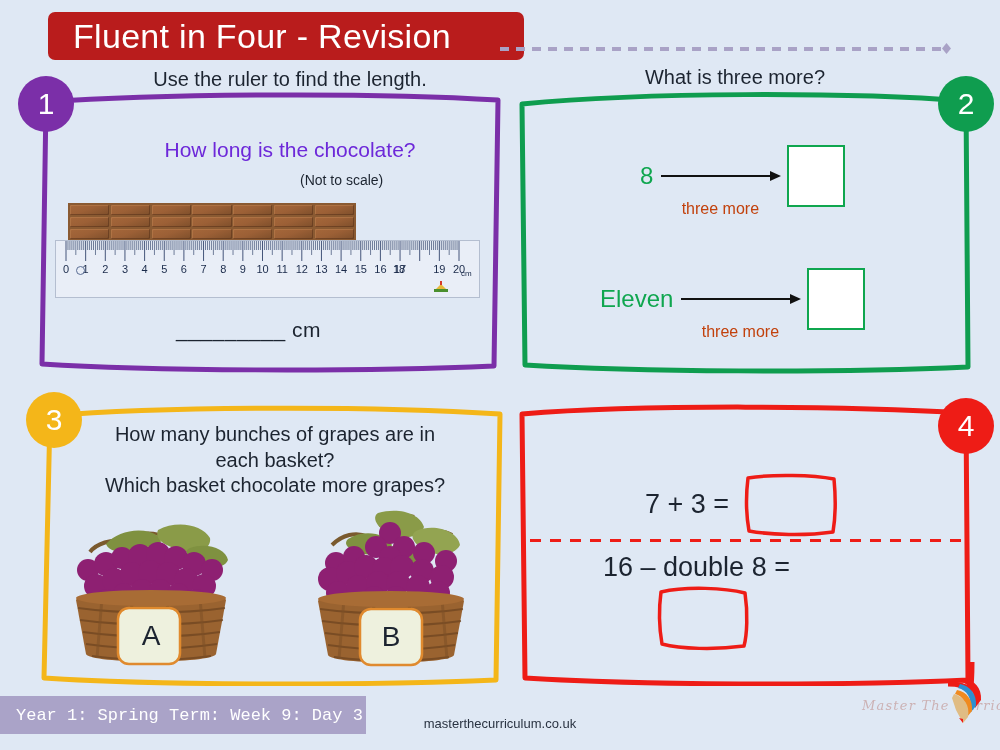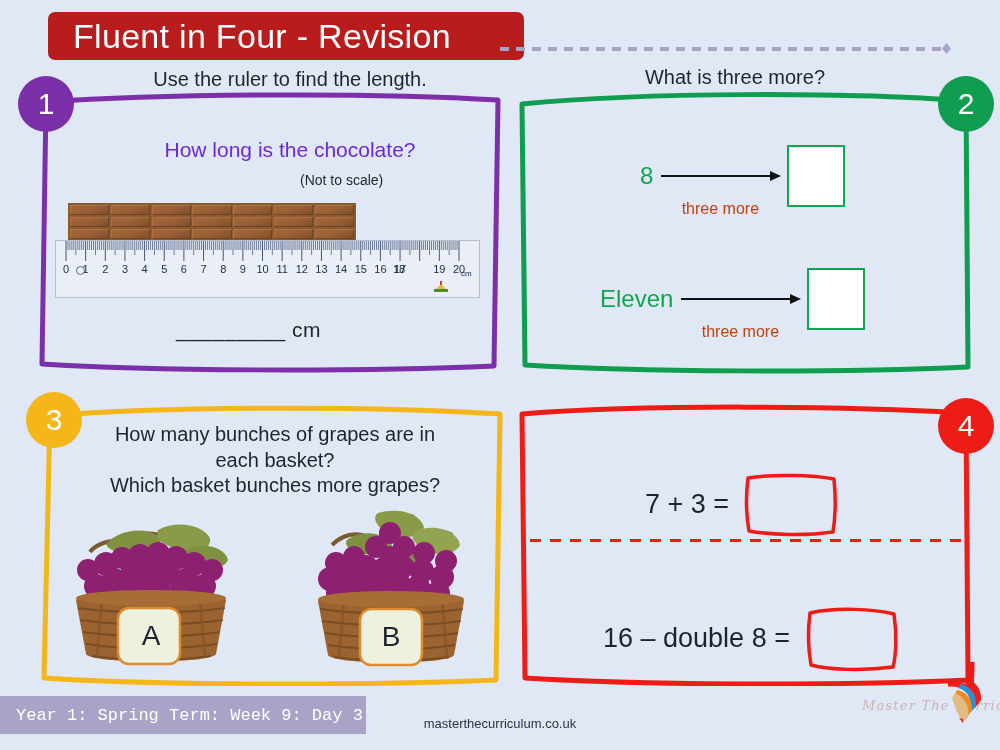--- a/index.html
+++ b/index.html
@@ -491,21 +491,21 @@
         <path d="M14,16 C130,6 340,6 464,14 L460,280 C320,286 110,285 8,278 Z" fill="none" stroke="#f4b619" stroke-width="5" stroke-linecap="round" stroke-linejoin="round"></path>
       </svg>
     </div>
   </div>
   <div class="badge" id="p3-badge">
     <span>3</span>
   </div>
   <div class="p3-title">
     <div>How many bunches of grapes are in</div>
     <div>each basket?</div>
-    <div>Which basket bunches more grapes?</div>
+    <div>Which basket chocolate more grapes?</div>
   </div>
 
   <div class="basket-wrap" style="left:62px; top:508px;">
     <svg width="178" height="162" viewBox="0 0 178 162">
       <g>
         <path d="M28,44 C34,36 50,30 62,34" stroke="#7a5a2e" stroke-width="4" fill="none"></path>
         <path d="M96,28 C104,22 118,20 128,24" stroke="#7a5a2e" stroke-width="4" fill="none"></path>
         <path d="M60,34 C72,24 92,22 104,30" stroke="#7a5a2e" stroke-width="3" fill="none"></path>
         <path d="M44,36 C56,22 82,18 96,28 C104,36 94,46 80,44 C64,44 48,46 44,36Z" fill="#7f9140"></path>
         <path d="M96,22 C114,12 140,16 148,30 C150,42 132,48 118,42 C104,38 92,32 96,22Z" fill="#8a9b48"></path>
@@ -630,21 +630,21 @@
 
   <div class="eq-row" style="left:645px; top:470px;">
     <div class="eq-text">7 + 3 =</div>
     <svg class="eq-box" width="96" height="68" viewBox="0 0 96 68">
       <path d="M5,8 C30,4 70,5 91,9 C93,30 92,50 90,62 C62,66 28,65 6,61 C3,44 3,24 5,8 Z" fill="none" stroke="#ee1c16" stroke-width="3.5" stroke-linejoin="round"></path>
     </svg>
   </div>
 
   <div class="red-dash"></div>
 
-  <div class="eq-row" style="left:603px; top:604px;">
+  <div class="eq-row" style="left:603px; top:552px;flex-direction:column;">
     <div class="eq-text">16 – double 8 =</div>
     <svg class="eq-box" width="96" height="68" viewBox="0 0 96 68">
       <path d="M6,9 C32,3 70,5 90,10 C93,30 92,52 89,63 C60,67 26,66 7,61 C4,44 4,24 6,9 Z" fill="none" stroke="#ee1c16" stroke-width="3.5" stroke-linejoin="round"></path>
     </svg>
   </div>
 
   <div class="footer-banner">
     <span>Year 1: Spring Term: Week 9: Day 3</span>
   </div>
   <div class="footer-url">masterthecurriculum.co.uk</div>

